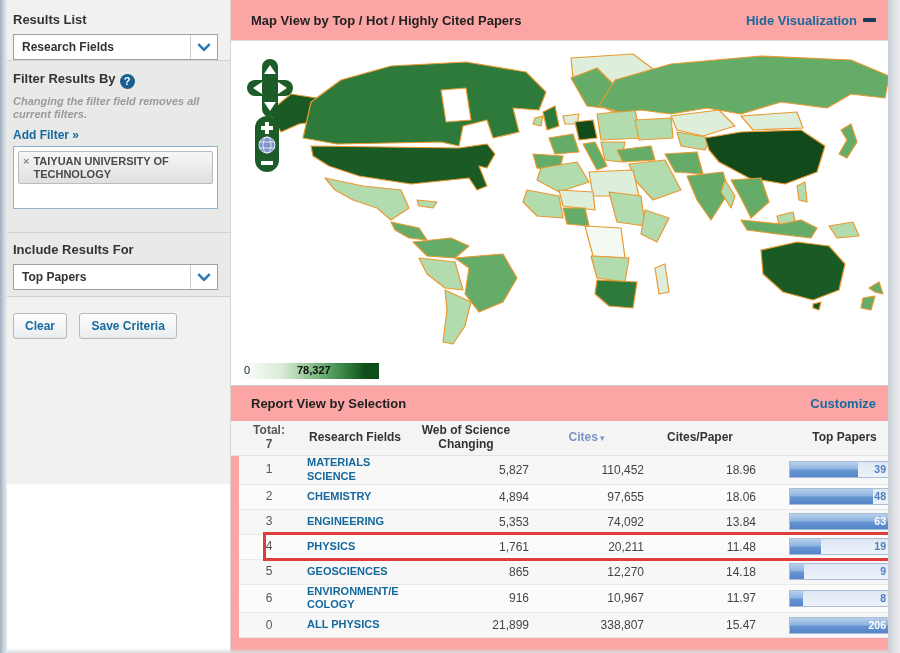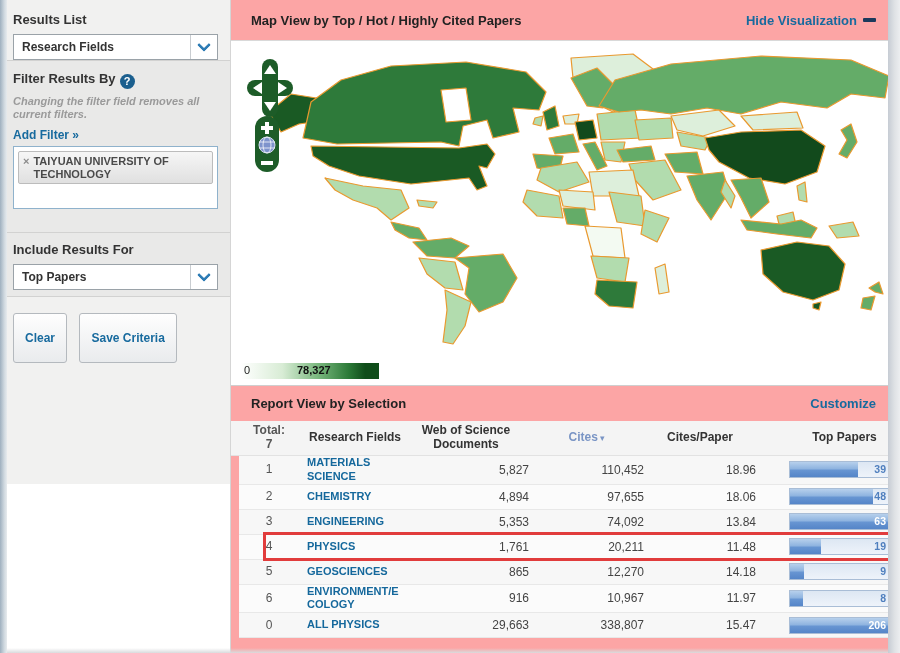--- a/index.html
+++ b/index.html
@@ -34,21 +34,21 @@
     font-size:11px;font-weight:bold;align-items:center;justify-content:center;vertical-align:-2px;margin-left:4px;cursor:pointer;}
   .note{margin:6px 0 4px 0;font-size:11px;line-height:1.2;color:#9a9a9a;font-style:italic;font-weight:bold;}
   .add-filter{display:inline-block;font-size:12px;font-weight:bold;color:#176a9e;text-decoration:none;margin:1px 0 4px 0;cursor:pointer;}
   .filter-box{height:63px;background:#fff;border:1px solid #8fb2cc;padding:4px;}
   .filter-tag{display:flex;align-items:flex-start;gap:4px;background:linear-gradient(#f6f6f6,#e0e0e0);
     border:1px solid #bcbcbc;border-radius:2px;padding:3px 4px;cursor:pointer;}
   .filter-tag .x{color:#8b8b8b;font-weight:bold;font-size:11px;line-height:1.1;cursor:pointer;}
   .filter-tag .tag-label{font-size:11px;font-weight:bold;color:#4a4a4a;line-height:1.15;}
 
   .btn{display:inline-block;border:1px solid #b4b9be;border-radius:3px;background:linear-gradient(#fefefe,#e9ebed);
-    color:#176a9e;font-weight:bold;font-size:12px;padding:17px 11px;margin-right:8px;cursor:pointer;
+    color:#176a9e;font-weight:bold;font-size:12px;padding:5px 11px;margin-right:8px;cursor:pointer;
     font-family:"Liberation Sans","DejaVu Sans",sans-serif;}
 
   
   .main{position:absolute;left:230px;top:0;right:0;height:653px;background:#fca5a5;border-left:1px solid #d5d5d5;}
   .map-header{height:41px;display:flex;align-items:center;justify-content:space-between;
     padding:0 24px 0 20px;border-bottom:1px solid #d9d9d9;}
   .map-header .title{font-size:13px;font-weight:bold;color:#222;}
   .blue-link{font-size:13px;font-weight:bold;color:#176a9e;text-decoration:none;cursor:pointer;display:inline-flex;align-items:center;gap:6px;}
   .dash-icon{display:inline-block;width:13px;height:4px;background:#1b3a5c;border-radius:1px;}
 
@@ -246,21 +246,21 @@
     <span class="title">Report View by Selection</span>
     <a class="blue-link">Customize</a>
   </div>
 
   <div class="thead">
     <span class="c-rank th-center">
       <span style="display:block">Total:</span>
       <span style="display:block">7</span>
     </span>
     <span class="c-field th-center">Research Fields</span>
-    <span class="c-docs th-center" style="white-space:normal">Web of Science Documents</span>
+    <span class="c-docs th-center" style="white-space:normal">Web of Science Changing</span>
     <span class="c-cites th-center th-cites"><span>Cites</span><span class="sort-arrow">▾</span></span>
     <span class="c-cpp th-center">Cites/Paper</span>
     <span class="c-bar th-center">Top Papers</span>
   </div>
 
   <div class="trows">
       <div class="trow">
 
     <span class="c-rank">1</span>
     <span class="c-field"><a>MATERIALS SCIENCE</a></span>
@@ -341,21 +341,21 @@
       <span class="track">
         <span class="fill" style="width: 12%;"></span>
         <span class="bar-val">8</span>
       </span>
     </span>
   </div>
       <div class="trow">
 
     <span class="c-rank">0</span>
     <span class="c-field"><a>ALL PHYSICS</a></span>
-    <span class="c-docs">29,663</span>
+    <span class="c-docs">21,899</span>
     <span class="c-cites">338,807</span>
     <span class="c-cpp">15.47</span>
     <span class="c-bar">
       <span class="track full">
         <span class="fill" style="width: 100%;"></span>
         <span class="bar-val">206</span>
       </span>
     </span>
   </div>
     </div>

